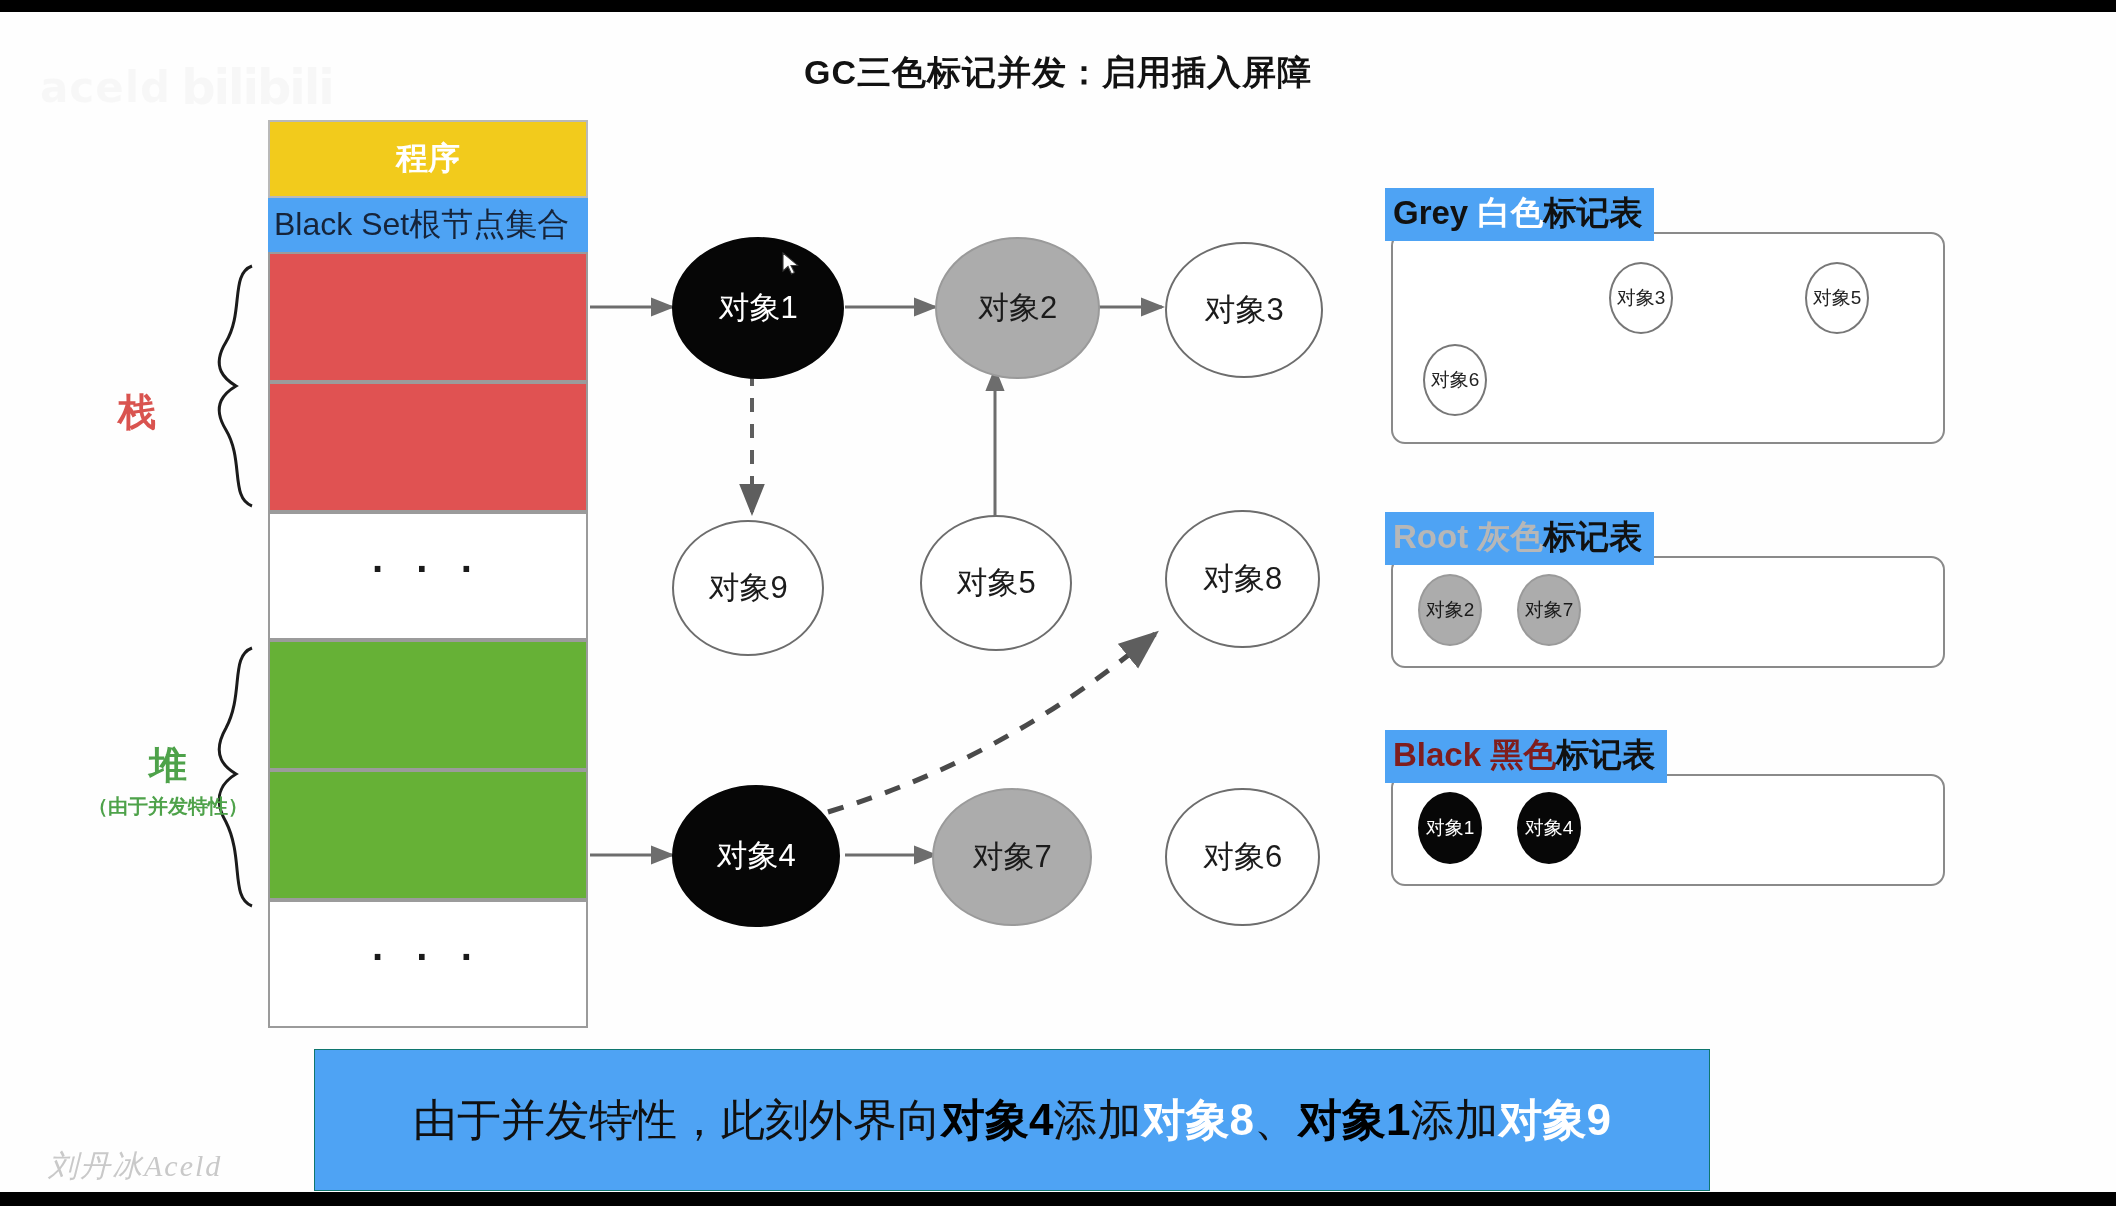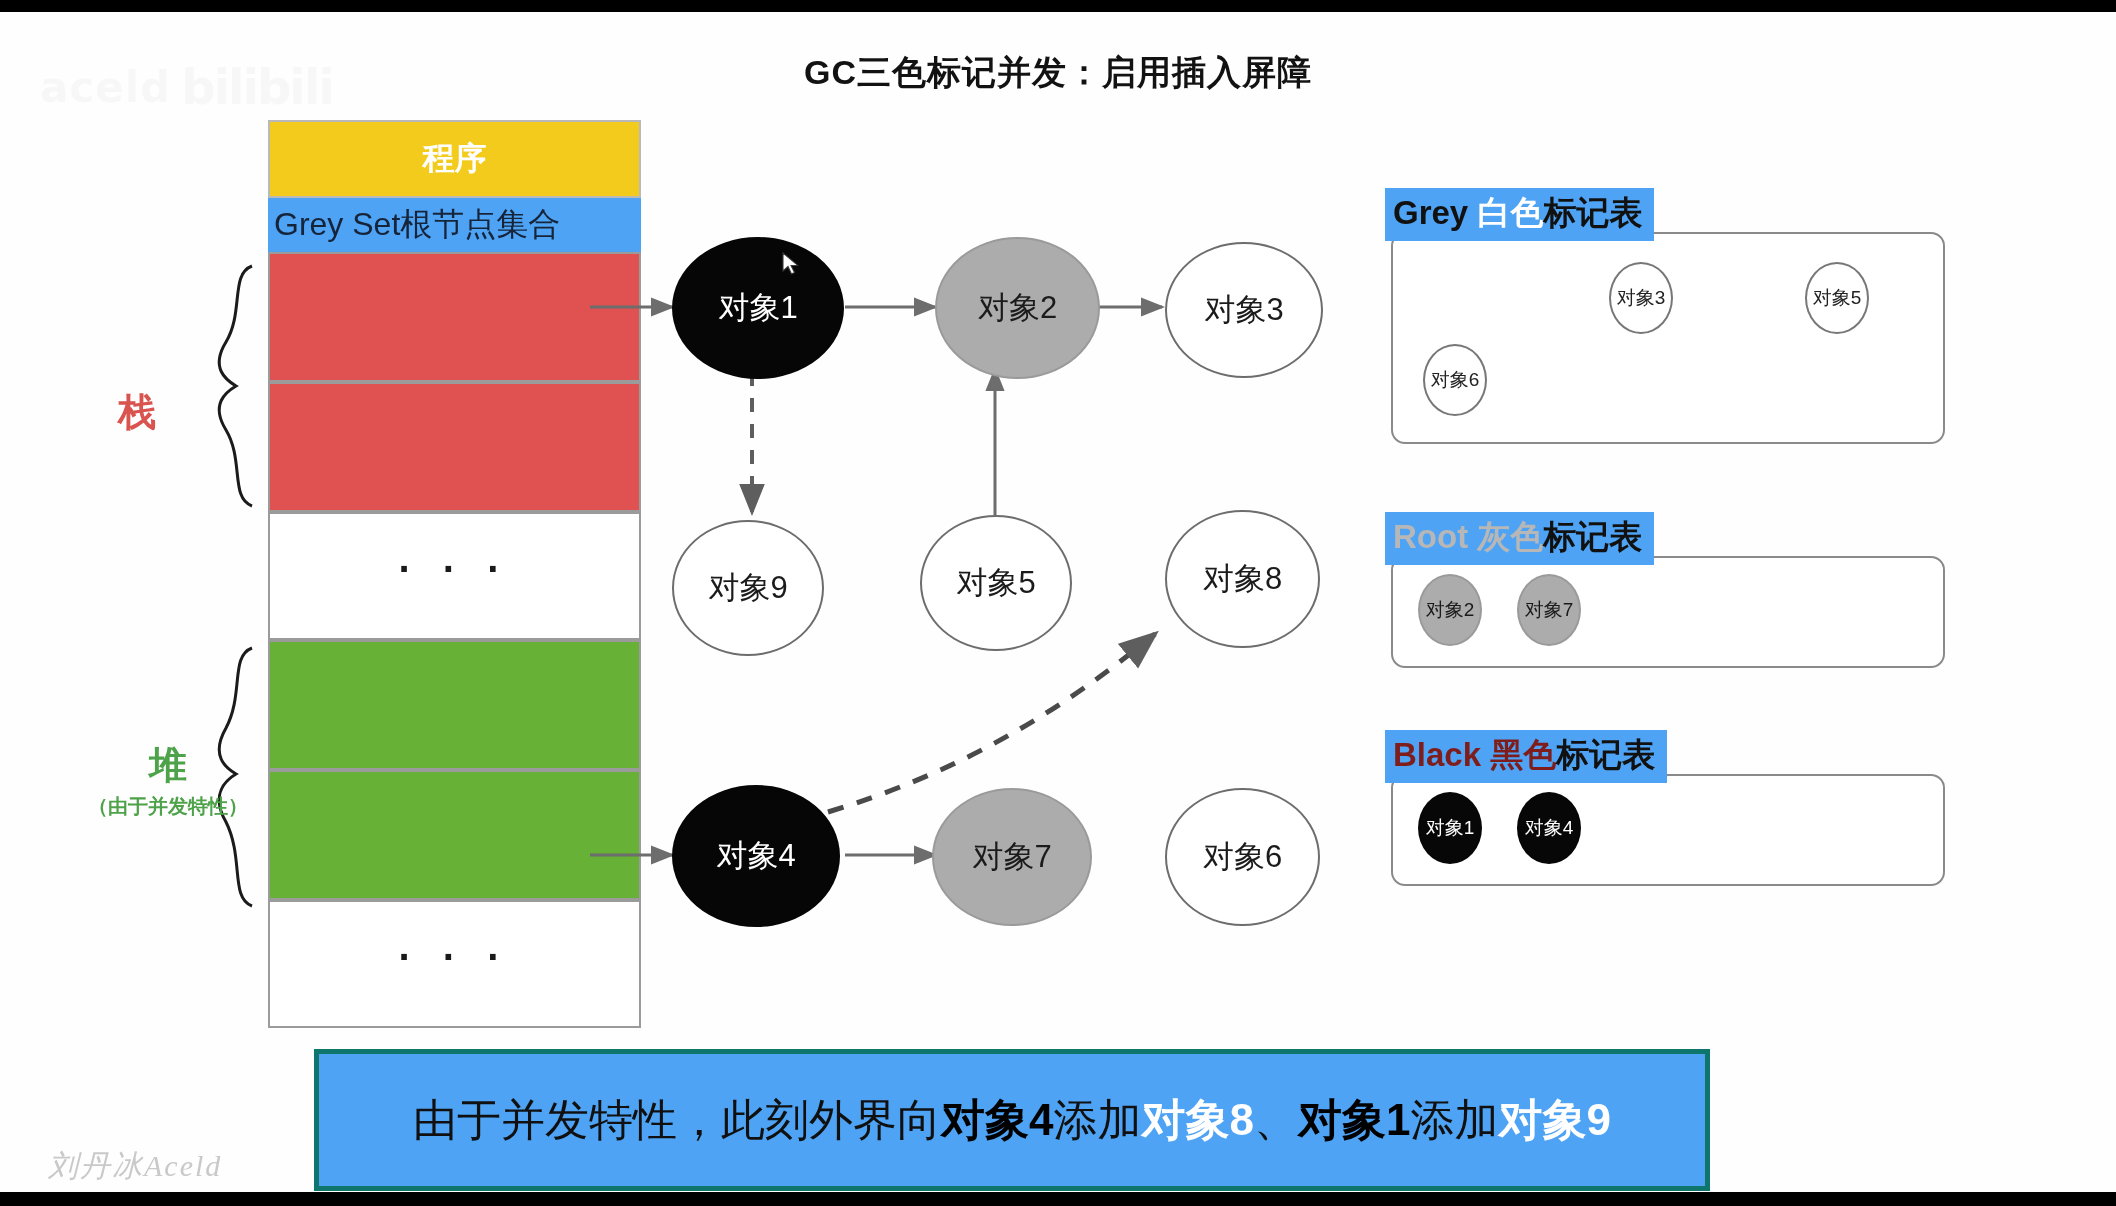--- a/index.html
+++ b/index.html
@@ -48,21 +48,21 @@
   
   .title{
     position:absolute;left:0;top:38px;width:2116px;
     text-align:center;
     font-size:34px;font-weight:bold;color:#121212;
     letter-spacing:1px;
   }
 
   
   .memcol{position:absolute;left:268px;top:108px;width:320px;}
-  .memblk{box-sizing:border-box;border:2px solid #9b9b9b;width:373px;position:relative;}
+  .memblk{box-sizing:border-box;border:2px solid #9b9b9b;width:320px;position:relative;}
   .blk-prog{
     height:78px;background:#F2CB1C;border-color:#b9b9b9;
     color:#ffffff;font-size:32px;font-weight:bold;
     display:flex;align-items:center;justify-content:center;
   }
   .blk-root{
     height:54px;background:#4EA3F4;border-color:#4EA3F4;
     color:#16243a;font-size:32px;
     display:flex;align-items:center;justify-content:flex-start;
     padding-left:4px;
@@ -132,21 +132,21 @@
   .c-white{color:#ffffff;}
   .c-grey{color:#b7b7b7;}
   .c-black{color:#7f1d1d;}
   .c-dark{color:#111111;}
 
   
   .banner{
     position:absolute;left:314px;top:1037px;
     width:1396px;height:142px;
     background:#4EA3F4;
-    border:5px solid #0f766e;
+    border:1px solid #0f766e;
     box-sizing:border-box;
     display:flex;flex-direction:column;
     align-items:center;justify-content:center;
     line-height:1.22;
   }
   .banner .line{font-size:44px;color:#101010;white-space:nowrap;}
   .banner b{font-weight:bold;color:#000;}
   .banner .wht{font-weight:bold;color:#ffffff;}
   .banner .grn{font-weight:bold;color:#6fc13c;}
 
@@ -167,21 +167,21 @@
     </div>
     <div class="wm-author">刘丹冰Aceld</div>
 
     <div class="title">GC三色标记并发：启用插入屏障</div>
 
     <div class="memcol">
       <div class="memblk blk-prog">
         <span>程序</span>
       </div>
       <div class="memblk blk-root">
-        <span>Grey Set根节点集合</span>
+        <span>Black Set根节点集合</span>
       </div>
       <div class="memblk blk-red"></div>
       <div class="memblk blk-red"></div>
       <div class="memblk blk-dots">
         <span>· · ·</span>
       </div>
       <div class="memblk blk-green"></div>
       <div class="memblk blk-green"></div>
       <div class="memblk blk-dots">
         <span>· · ·</span>

